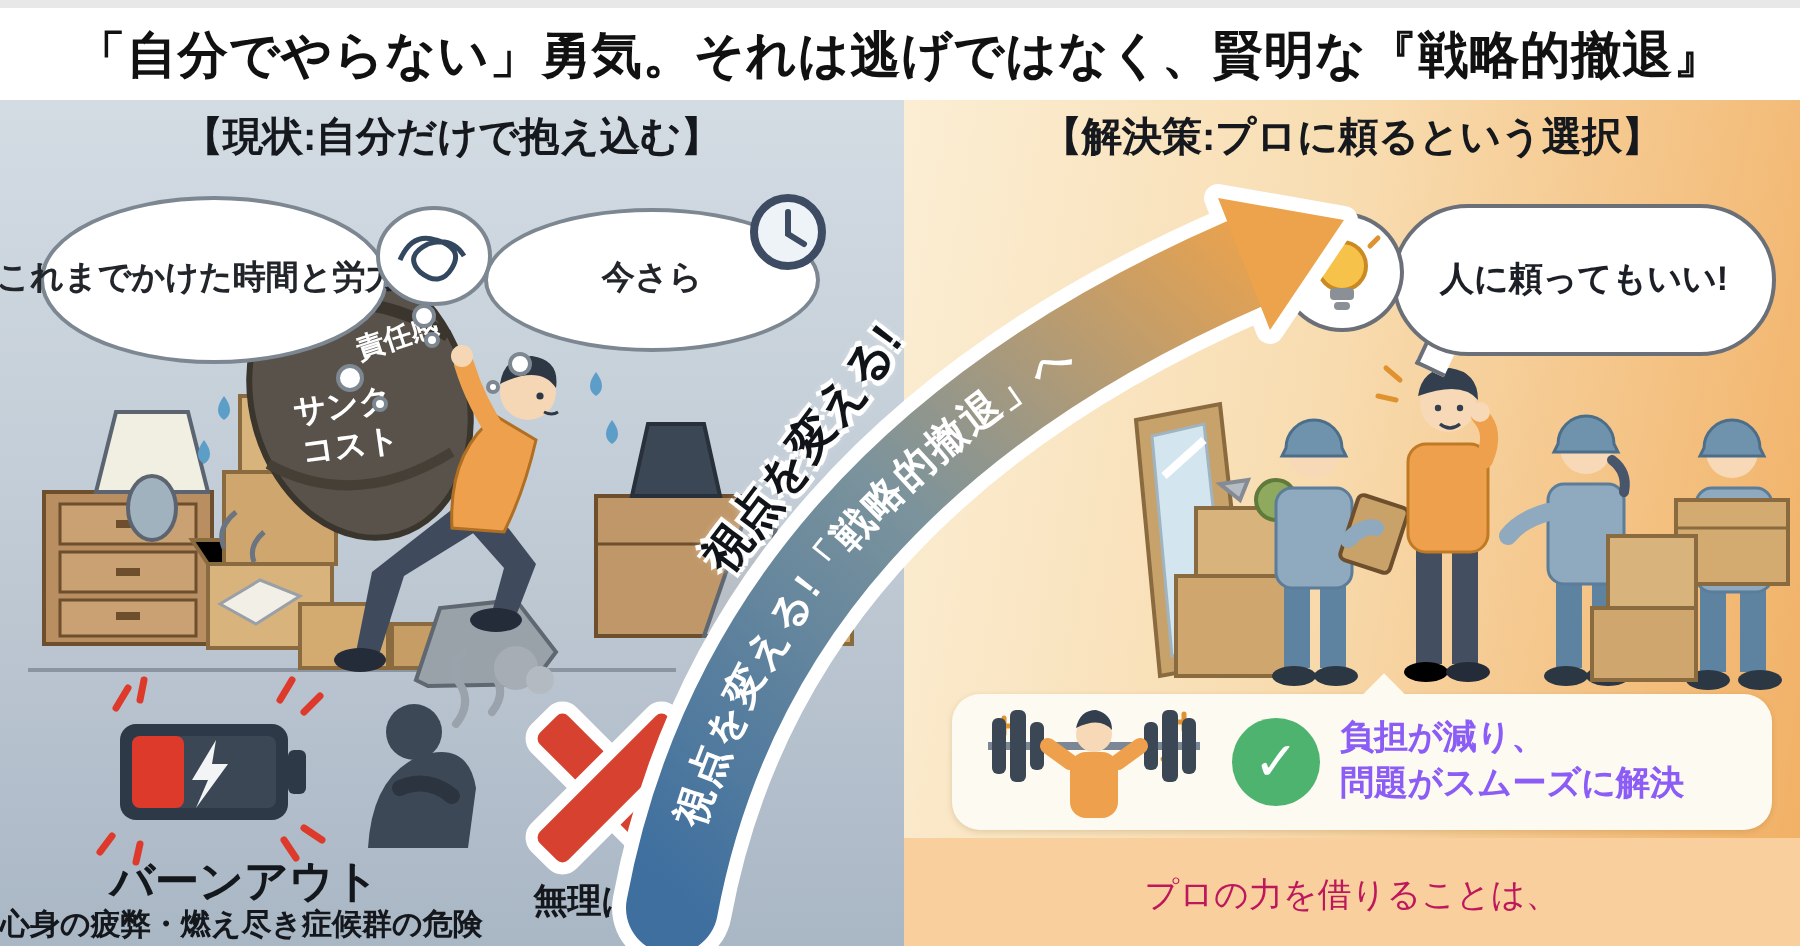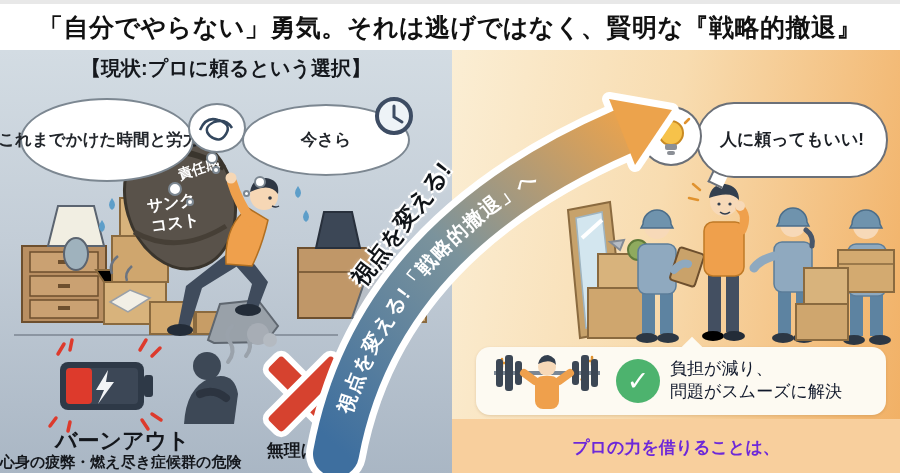--- a/index.html
+++ b/index.html
@@ -59,25 +59,25 @@
     text-shadow:-2px -2px 0 #fff, 2px -2px 0 #fff, -2px 2px 0 #fff, 2px 2px 0 #fff, 0 0 5px #fff;}
 
   
   .result-panel{position:absolute; left:24px; top:297px; width:410px; height:68px;
     background:#fdfaf2; border-radius:14px; display:flex; align-items:center; gap:10px;
     padding:0 12px; z-index:4; box-shadow:0 1px 3px rgba(120,80,20,.18);}
   .result-tail{position:absolute; left:208px; top:-7px; width:16px; height:16px; background:#fdfaf2; transform:rotate(45deg);}
   .check-badge{width:44px; height:44px; border-radius:50%; background:var(--success-green);
     display:flex; align-items:center; justify-content:center; flex:0 0 auto;}
   .check-badge span{color:#fff; font-size:27px; font-weight:800; line-height:1;}
-  .result-text .ln{font-size:17px; font-weight:400; color:#0f172a; line-height:1.35; white-space:nowrap;}
+  .result-text .ln{font-size:17px; font-weight:700; color:#8b5cf6; line-height:1.35; white-space:nowrap;}
 
   .footer-band{position:absolute; left:0; top:369px; width:448px; height:58px; background:var(--footer-band);
     display:flex; flex-direction:column; align-items:center; justify-content:center; z-index:5;}
-  .footer-band .ln{font-size:17px; font-weight:700; color:#6d28d9; line-height:1.35; white-space:nowrap;}
+  .footer-band .ln{font-size:17px; font-weight:400; color:#be185d; line-height:1.35; white-space:nowrap;}
 </style>
 </head>
 <body>
 
 <div id="stage">
 
   <div class="title-band">
     <div class="t">「自分でやらない」勇気。それは逃げではなく、賢明な『戦略的撤退』</div>
   </div>
 
@@ -179,21 +179,21 @@
       </g>
 
       <g transform="translate(306,344)">
         <g stroke="#fff" stroke-width="6" fill="var(--alert-red)">
           <rect x="-48" y="-13" width="96" height="26" rx="7" transform="rotate(45)"></rect>
           <rect x="-48" y="-13" width="96" height="26" rx="7" transform="rotate(-45)"></rect>
         </g>
       </g>
     </svg>
 
-    <div class="panel-header">【現状:プロに頼るという選択】</div>
+    <div class="panel-header">【現状:自分だけで抱え込む】</div>
 
     <div class="bubble" style="left:20px; top:48px; width:174px; height:84px;">
       <div class="ln">これまでかけた</div>
       <div class="ln">時間と労力…</div>
     </div>
     <div class="tail-dot" style="left:168px; top:132px; width:14px; height:14px;"></div>
     <div class="tail-dot" style="left:186px; top:148px; width:8px; height:8px;"></div>
 
     <svg class="art" style="left:186px; top:50px; z-index:4;" width="62" height="78" viewBox="0 0 62 78">
       <ellipse cx="31" cy="28" rx="28" ry="24" fill="#fff" stroke="#7c8791" stroke-width="2"></ellipse>
@@ -288,20 +288,21 @@
         <rect x="386" y="112" width="56" height="42" fill="var(--cardboard)" stroke="#8a6a3f" stroke-width="2"></rect>
         <line x1="386" y1="126" x2="442" y2="126" stroke="#8a6a3f" stroke-width="1.5"></line>
       </g>
 
       <g stroke="#8a6a3f" stroke-width="2">
         <rect x="344" y="166" width="52" height="36" fill="#cfa66e"></rect>
         <rect x="352" y="130" width="44" height="36" fill="#d8b37c"></rect>
       </g>
     </svg>
 
+    <div class="panel-header">【解決策:プロに頼るという選択】</div>
 
     <div class="speech" style="left:244px; top:52px; width:192px; height:76px;">
       <div class="ln">人に頼ってもいい!</div>
     </div>
     <div class="speech-tail" style="left:258px; top:120px;"></div>
     <div class="bulb-cloud" style="left:188px; top:56px;">
       <svg width="40" height="46" viewBox="0 0 40 46">
         <g stroke="#e0922f" stroke-width="2.5" stroke-linecap="round">
           <path d="M6 10 l-4 -4"></path>
             <path d="M34 10 l4 -4"></path>

